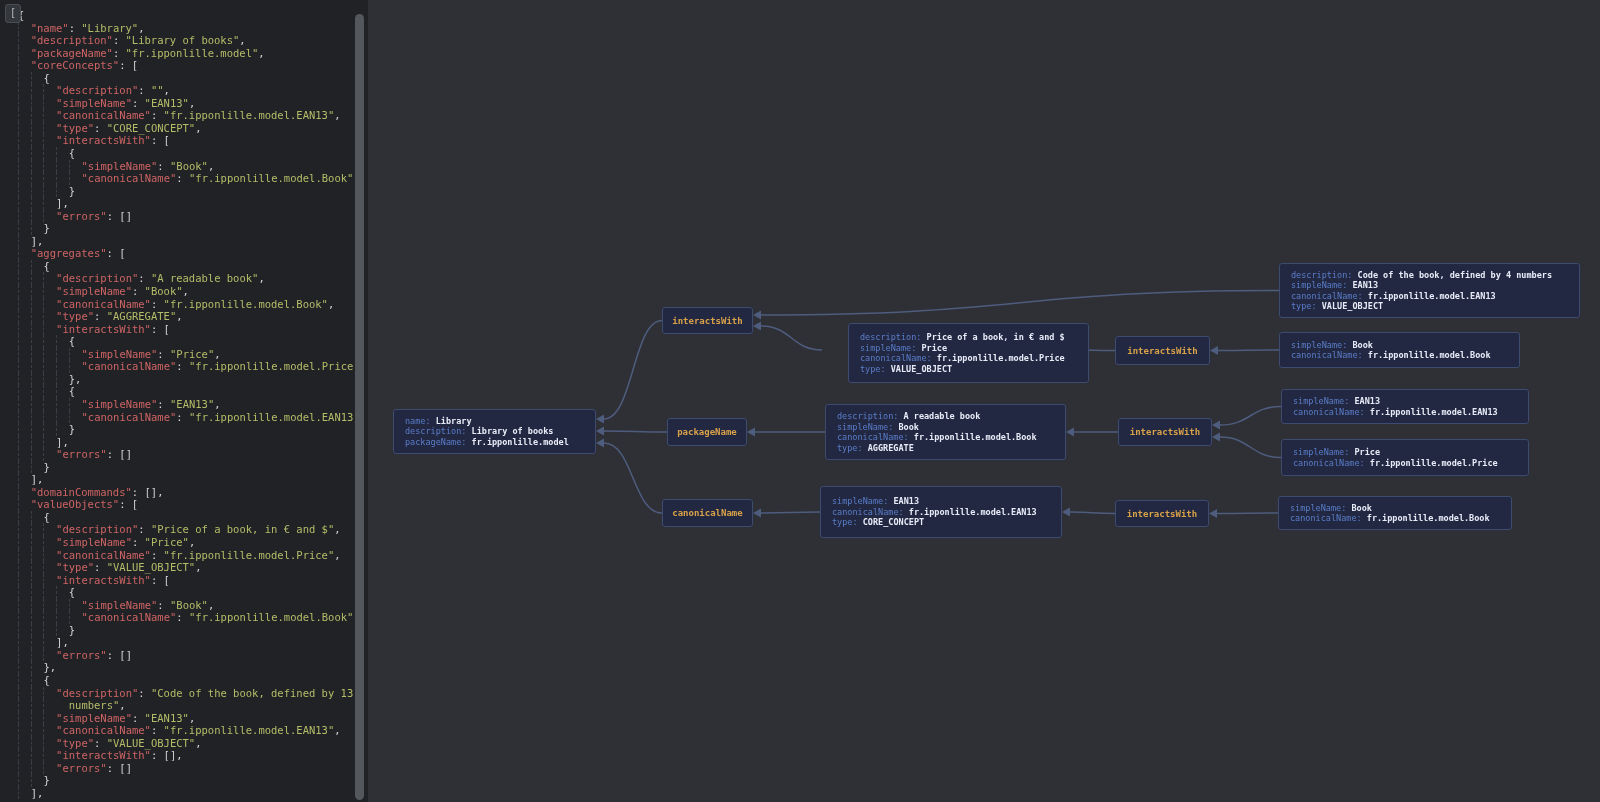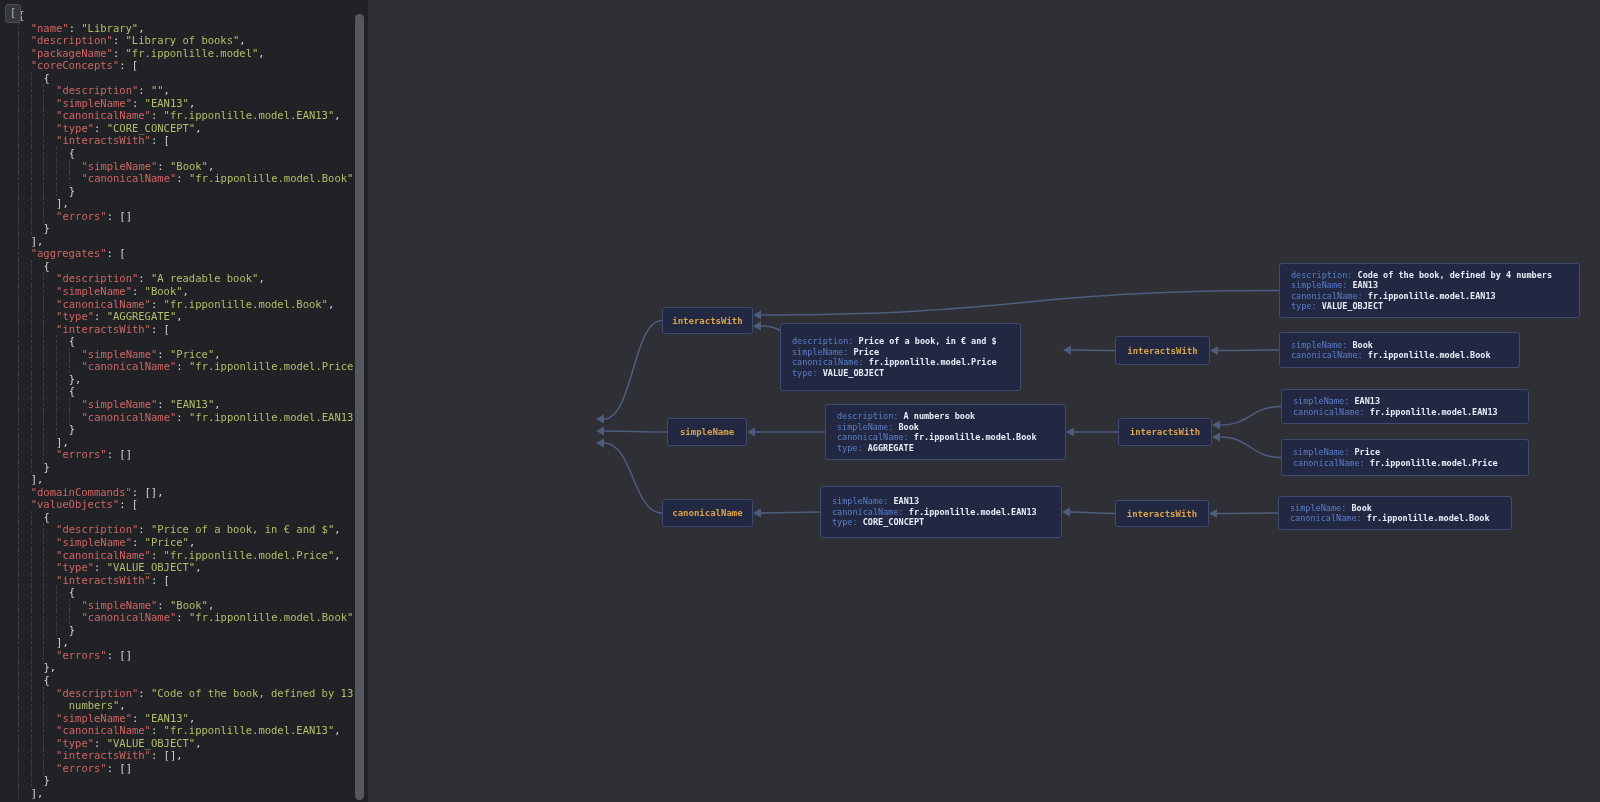--- a/index.html
+++ b/index.html
@@ -132,50 +132,55 @@
     <path d="M 1281 406.5 C 1250.5 406.5, 1250.5 425, 1220 425"></path>
     <polygon points="1212,425 1220,420.5 1220,429.5"></polygon>
     <path d="M 1281 457.5 C 1250.5 457.5, 1250.5 437, 1220 437"></path>
     <polygon points="1212,437 1220,432.5 1220,441.5"></polygon>
     <path d="M 1115 513.5 C 1092.5 513.5, 1092.5 512, 1070 512"></path>
     <polygon points="1062,512 1070,507.5 1070,516.5"></polygon>
     <path d="M 1278 513 C 1247.5 513, 1247.5 513.5, 1217 513.5"></path>
     <polygon points="1209,513.5 1217,509 1217,518"></polygon>
   </svg>
 <div class="nodes-layer">
+    <div class="gnode gobj" style="left: 393px; top: 409px; width: 203px; height: 45px;">
+      <div class="grow"><span class="gk">name: </span><span class="gv">Library</span></div>
+      <div class="grow"><span class="gk">description: </span><span class="gv">Library of books</span></div>
+      <div class="grow"><span class="gk">packageName: </span><span class="gv">fr.ipponlille.model</span></div>
+    </div>
     <div class="gnode glabel" style="left: 662px; top: 307px; width: 91px; height: 27px;">
       <span>interactsWith</span>
     </div>
     <div class="gnode glabel" style="left: 667px; top: 418px; width: 80px; height: 28px;">
-      <span>simpleName</span>
+      <span>packageName</span>
     </div>
     <div class="gnode glabel" style="left: 662px; top: 499px; width: 91px; height: 28px;">
       <span>canonicalName</span>
     </div>
-    <div class="gnode gobj" style="left: 780px; top: 323px; width: 241px; height: 68px;">
+    <div class="gnode gobj" style="left: 848px; top: 323px; width: 241px; height: 60px;">
       <div class="grow"><span class="gk">description: </span><span class="gv">Price of a book, in € and $</span></div>
       <div class="grow"><span class="gk">simpleName: </span><span class="gv">Price</span></div>
       <div class="grow"><span class="gk">canonicalName: </span><span class="gv">fr.ipponlille.model.Price</span></div>
       <div class="grow"><span class="gk">type: </span><span class="gv">VALUE_OBJECT</span></div>
     </div>
     <div class="gnode gobj" style="left: 1279px; top: 263px; width: 301px; height: 55px;">
       <div class="grow"><span class="gk">description: </span><span class="gv">Code of the book, defined by 4 numbers</span></div>
       <div class="grow"><span class="gk">simpleName: </span><span class="gv">EAN13</span></div>
       <div class="grow"><span class="gk">canonicalName: </span><span class="gv">fr.ipponlille.model.EAN13</span></div>
       <div class="grow"><span class="gk">type: </span><span class="gv">VALUE_OBJECT</span></div>
     </div>
     <div class="gnode glabel" style="left: 1115px; top: 336px; width: 95px; height: 29px;">
       <span>interactsWith</span>
     </div>
     <div class="gnode gobj" style="left: 1279px; top: 332px; width: 241px; height: 36px;">
       <div class="grow"><span class="gk">simpleName: </span><span class="gv">Book</span></div>
       <div class="grow"><span class="gk">canonicalName: </span><span class="gv">fr.ipponlille.model.Book</span></div>
     </div>
     <div class="gnode gobj" style="left: 825px; top: 404px; width: 241px; height: 56px;">
-      <div class="grow"><span class="gk">description: </span><span class="gv">A numbers book</span></div>
+      <div class="grow"><span class="gk">description: </span><span class="gv">A readable book</span></div>
       <div class="grow"><span class="gk">simpleName: </span><span class="gv">Book</span></div>
       <div class="grow"><span class="gk">canonicalName: </span><span class="gv">fr.ipponlille.model.Book</span></div>
       <div class="grow"><span class="gk">type: </span><span class="gv">AGGREGATE</span></div>
     </div>
     <div class="gnode glabel" style="left: 1118px; top: 418px; width: 94px; height: 28px;">
       <span>interactsWith</span>
     </div>
     <div class="gnode gobj" style="left: 1281px; top: 389px; width: 248px; height: 35px;">
       <div class="grow"><span class="gk">simpleName: </span><span class="gv">EAN13</span></div>
       <div class="grow"><span class="gk">canonicalName: </span><span class="gv">fr.ipponlille.model.EAN13</span></div>

